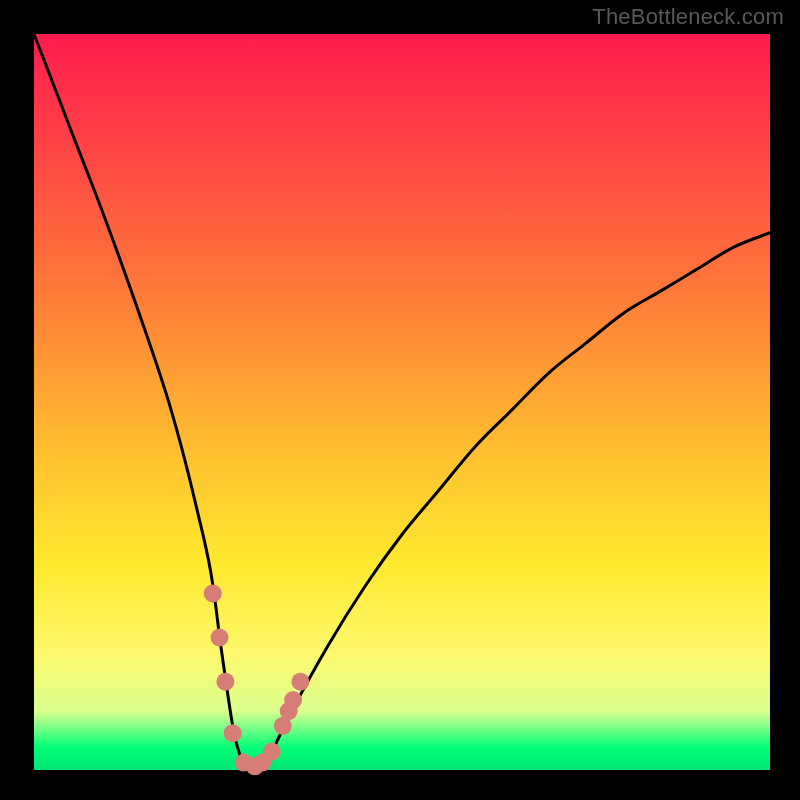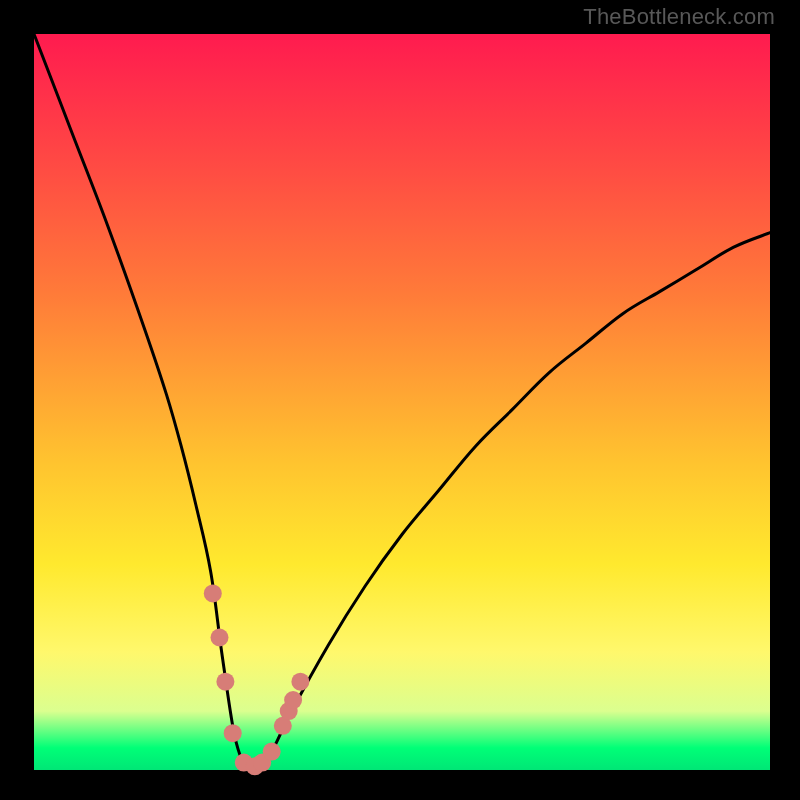--- a/index.html
+++ b/index.html
@@ -13,21 +13,21 @@
   }
   .stage {
     position: relative;
     width: 800px;
     height: 800px;
     background: #000;
   }
   .watermark {
     position: absolute;
     top: 4px;
-    right: 25px;
+    right: 16px;
     color: #585858;
     font-size: 22px;
     font-weight: 500;
     letter-spacing: 0.2px;
     z-index: 10;
   }
   svg {
     position: absolute;
     top: 0;
     left: 0;

